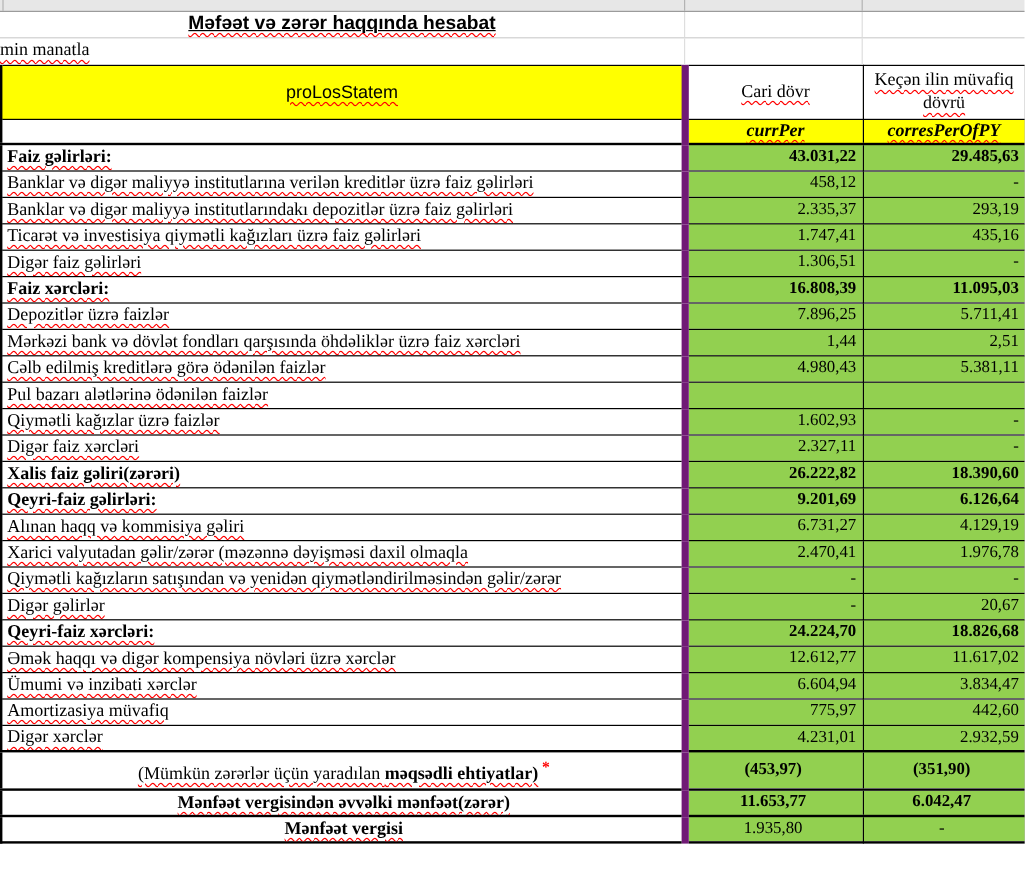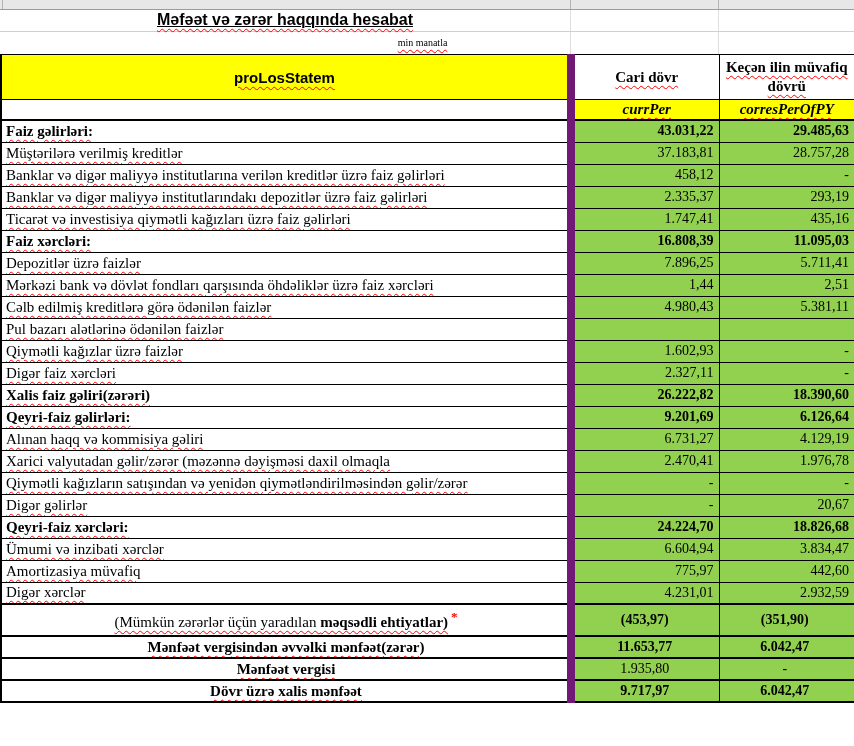--- a/index.html
+++ b/index.html
@@ -18,31 +18,31 @@
   .title{width:570px;text-align:center;font-family:"Liberation Sans",sans-serif;
          font-weight:bold;font-size:16px;line-height:20px;}
   .title u{text-decoration:underline;text-decoration-thickness:1px;}
 
   
   .sq{text-decoration-line:underline;text-decoration-style:wavy;text-decoration-color:#ff0000;
       text-decoration-thickness:1px;text-underline-offset:3px;}
   .title .sq{text-decoration-line:underline;} 
 
   
-  .unit-row{height:22px;line-height:21px;position:relative;text-align:center;padding-right:9px;
-            font-size:10px;box-sizing:border-box;}
+  .unit-row{height:22px;line-height:21px;position:relative;text-align:left;padding-right:9px;
+            font-size:15px;box-sizing:border-box;}
 
   
   table.report{border-collapse:collapse;table-layout:fixed;width:854px;
                border:2px solid #000;border-top:1px solid #000;}
   col.c1{width:570px}col.c2{width:148px}col.c3{width:136px}
   td{border:1px solid #000;overflow:hidden;white-space:nowrap;box-sizing:border-box;}
-  .v2{border-left:8px solid #701a75;}
-
-  .hrow{height:45px;font-weight:bold;}
+  .v2{border-left:6px solid #701a75;}
+
+  .hrow{height:45px;}
   .hrow td{text-align:center;font-size:15px;vertical-align:middle;}
   .name-head{background:#ffff00;font-family:"Liberation Sans",sans-serif;font-size:13px;}
   .period-head{background:#ffffff;white-space:normal;line-height:19px;padding:0 6px;}
 
   .crow{height:18px;}
   .crow td{border-bottom:2px solid #000;font-style:italic;}
   .code{background:#ffff00;font-weight:bold;text-align:center;font-size:15px;}
   .code-empty{background:#ffffff;}
 
   .drow{height:22px;}
@@ -109,39 +109,39 @@
         </td>
       </tr>
     </thead>
     <tbody id="rows-body">
         <tr class="drow vb">
     <td class="lbl lb"><span class="lbl-main sq">Faiz gəlirləri:</span></td>
     <td class="val v2"><span>43.031,22</span></td>
     <td class="val"><span>29.485,63</span></td>
   </tr>
         <tr class="drow">
-    <td class="lbl"><span class="lbl-main sq">Müştərilərə verilmiş kreditlər</span></td>
-    <td class="val v2"><span>37.183,81</span></td>
-    <td class="val"><span>28.757,28</span></td>
-  </tr>
-        <tr class="drow">
     <td class="lbl"><span class="lbl-main sq">Banklar və digər maliyyə institutlarına verilən kreditlər üzrə faiz gəlirləri</span></td>
     <td class="val v2"><span>458,12</span></td>
     <td class="val"><span>-</span></td>
   </tr>
         <tr class="drow">
     <td class="lbl"><span class="lbl-main sq">Banklar və digər maliyyə institutlarındakı depozitlər üzrə faiz gəlirləri</span></td>
     <td class="val v2"><span>2.335,37</span></td>
     <td class="val"><span>293,19</span></td>
   </tr>
         <tr class="drow">
     <td class="lbl"><span class="lbl-main sq">Ticarət və investisiya qiymətli kağızları üzrə faiz gəlirləri</span></td>
     <td class="val v2"><span>1.747,41</span></td>
     <td class="val"><span>435,16</span></td>
   </tr>
+        <tr class="drow">
+    <td class="lbl"><span class="lbl-main sq">Digər faiz gəlirləri</span></td>
+    <td class="val v2"><span>1.306,51</span></td>
+    <td class="val"><span>-</span></td>
+  </tr>
         <tr class="drow vb">
     <td class="lbl lb"><span class="lbl-main sq">Faiz xərcləri:</span></td>
     <td class="val v2"><span>16.808,39</span></td>
     <td class="val"><span>11.095,03</span></td>
   </tr>
         <tr class="drow">
     <td class="lbl"><span class="lbl-main sq">Depozitlər üzrə faizlər</span></td>
     <td class="val v2"><span>7.896,25</span></td>
     <td class="val"><span>5.711,41</span></td>
   </tr>
@@ -197,20 +197,25 @@
   </tr>
         <tr class="drow">
     <td class="lbl"><span class="lbl-main sq">Digər gəlirlər</span></td>
     <td class="val v2"><span>-</span></td>
     <td class="val"><span>20,67</span></td>
   </tr>
         <tr class="drow vb">
     <td class="lbl lb"><span class="lbl-main sq">Qeyri-faiz xərcləri:</span></td>
     <td class="val v2"><span>24.224,70</span></td>
     <td class="val"><span>18.826,68</span></td>
+  </tr>
+        <tr class="drow">
+    <td class="lbl"><span class="lbl-main sq">Əmək haqqı və digər kompensiya növləri üzrə xərclər</span></td>
+    <td class="val v2"><span>12.612,77</span></td>
+    <td class="val"><span>11.617,02</span></td>
   </tr>
         <tr class="drow">
     <td class="lbl"><span class="lbl-main sq">Ümumi və inzibati xərclər</span></td>
     <td class="val v2"><span>6.604,94</span></td>
     <td class="val"><span>3.834,47</span></td>
   </tr>
         <tr class="drow">
     <td class="lbl"><span class="lbl-main sq">Amortizasiya müvafiq</span></td>
     <td class="val v2"><span>775,97</span></td>
     <td class="val"><span>442,60</span></td>
@@ -228,21 +233,16 @@
         <tr class="drow vb thick-top">
     <td class="lbl lb"><span class="lbl-main sq">Mənfəət vergisindən əvvəlki mənfəət(zərər)</span></td>
     <td class="val v2"><span>11.653,77</span></td>
     <td class="val"><span>6.042,47</span></td>
   </tr>
         <tr class="drow thick-top">
     <td class="lbl lb"><span class="lbl-main sq">Mənfəət vergisi</span></td>
     <td class="val v2"><span>1.935,80</span></td>
     <td class="val"><span>-</span></td>
   </tr>
-        <tr class="drow vb thick-top">
-    <td class="lbl lb"><span class="lbl-main sq">Dövr üzrə xalis mənfəət</span></td>
-    <td class="val v2"><span>9.717,97</span></td>
-    <td class="val"><span>6.042,47</span></td>
-  </tr>
       </tbody>
   </table>
 
 </div>
 
 </body></html>

